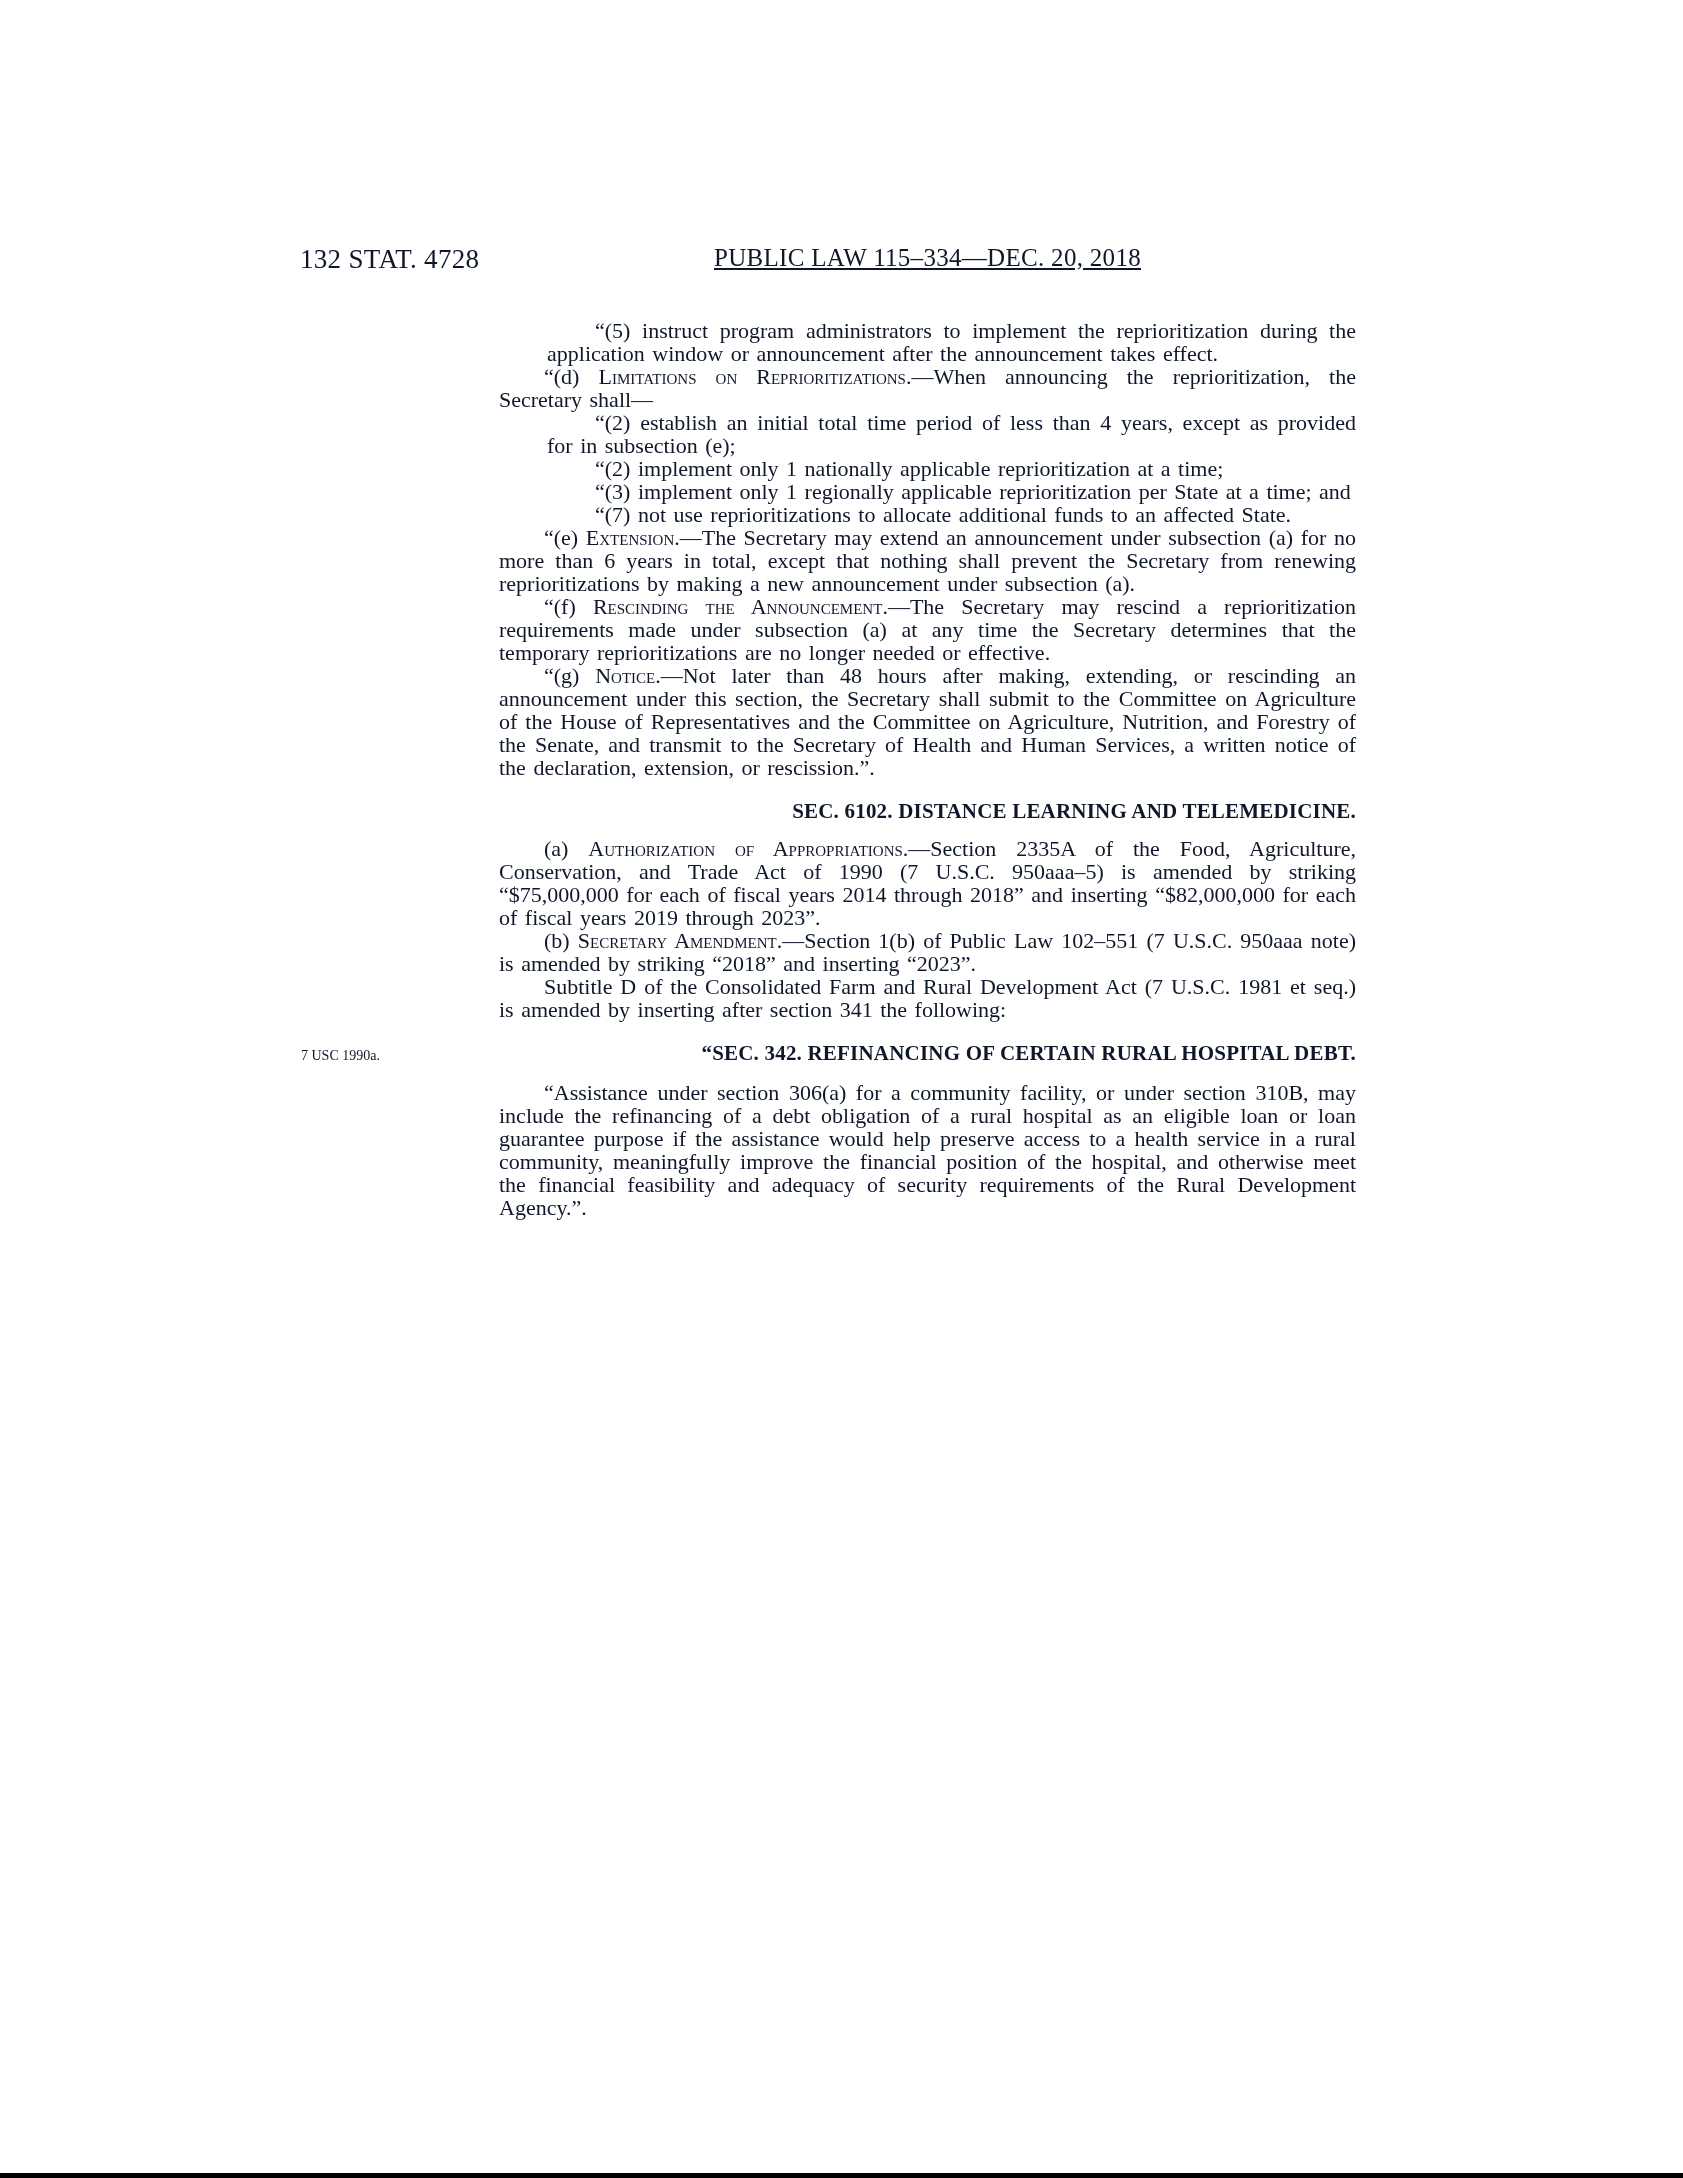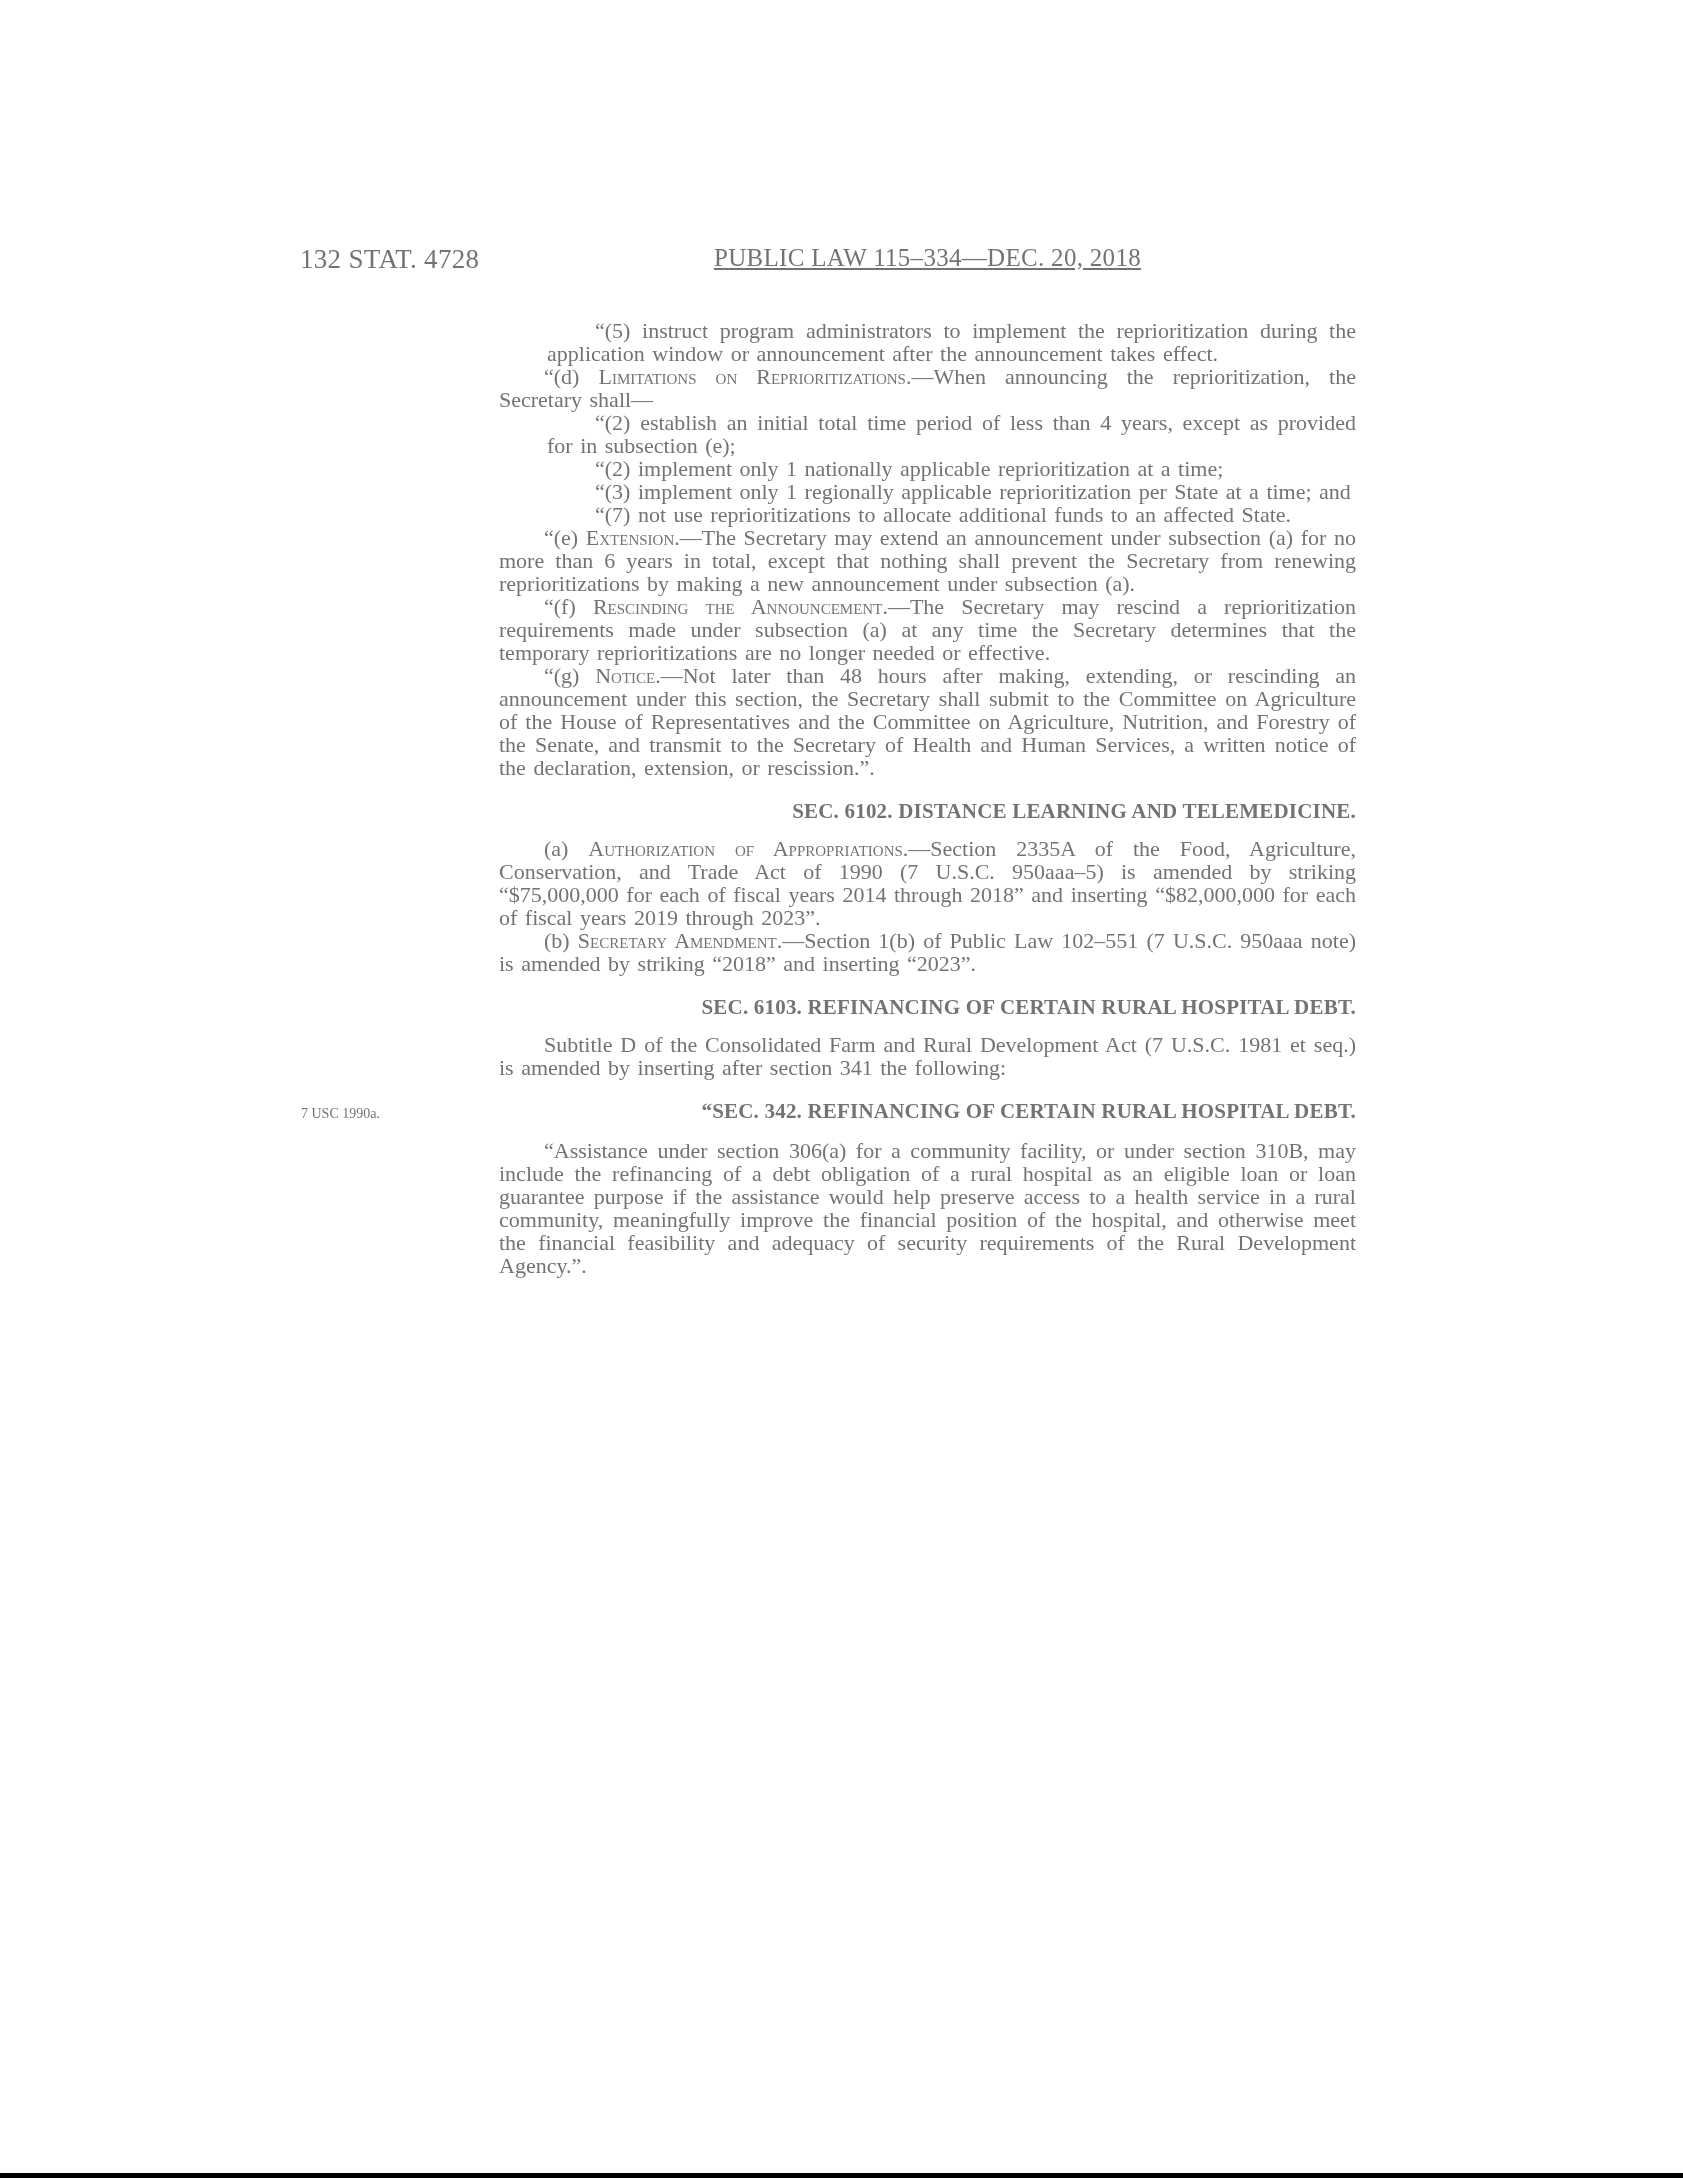--- a/index.html
+++ b/index.html
@@ -2,21 +2,21 @@
 <html><head>
 <meta charset="utf-8">
 <style>
   html, body { margin: 0; padding: 0; background: #ffffff; }
   .page {
     position: relative;
     width: 1683px;
     height: 2178px;
     background: #ffffff;
     font-family: "Liberation Serif", "DejaVu Serif", serif;
-    color: #737373;
+    color: #0f172a;
     overflow: hidden;
   }
   .stat-number {
     position: absolute;
     top: 244px;
     left: 300px;
     font-size: 27px;
     letter-spacing: 0.3px;
     white-space: nowrap;
   }
@@ -115,23 +115,20 @@
       </div>
       <div class="block-row is-heading">
         <p class="heading"><span>SEC. 6102. DISTANCE LEARNING AND TELEMEDICINE.</span></p>
       </div>
       <div class="block-row">
         <p class="para indent-1"><span>(a) </span><span class="sc">Authorization of Appropriations</span><span>.—Section 2335A of the Food, Agriculture, Conservation, and Trade Act of 1990 (7 U.S.C. 950aaa–5) is amended by striking “$75,000,000 for each of fiscal years 2014 through 2018” and inserting “$82,000,000 for each of fiscal years 2019 through 2023”.</span></p>
       </div>
       <div class="block-row">
         <p class="para indent-1"><span>(b) </span><span class="sc">Secretary Amendment</span><span>.—Section 1(b) of Public Law 102–551 (7 U.S.C. 950aaa note) is amended by striking “2018” and inserting “2023”.</span></p>
       </div>
-      <div class="block-row is-heading">
-        <p class="heading"><span>SEC. 6103. REFINANCING OF CERTAIN RURAL HOSPITAL DEBT.</span></p>
-      </div>
       <div class="block-row">
         <p class="para indent-1"><span>Subtitle D of the Consolidated Farm and Rural Development Act (7 U.S.C. 1981 et seq.) is amended by inserting after section 341 the following:</span></p>
       </div>
       <div class="block-row is-heading">
         <div class="margin-note">7 USC 1990a.</div>
         <p class="heading"><span>“SEC. 342. REFINANCING OF CERTAIN RURAL HOSPITAL DEBT.</span></p>
       </div>
       <div class="block-row">
         <p class="para indent-1"><span>“Assistance under section 306(a) for a community facility, or under section 310B, may include the refinancing of a debt obligation of a rural hospital as an eligible loan or loan guarantee purpose if the assistance would help preserve access to a health service in a rural community, meaningfully improve the financial position of the hospital, and otherwise meet the financial feasibility and adequacy of security requirements of the Rural Development Agency.”.</span></p>
       </div>

